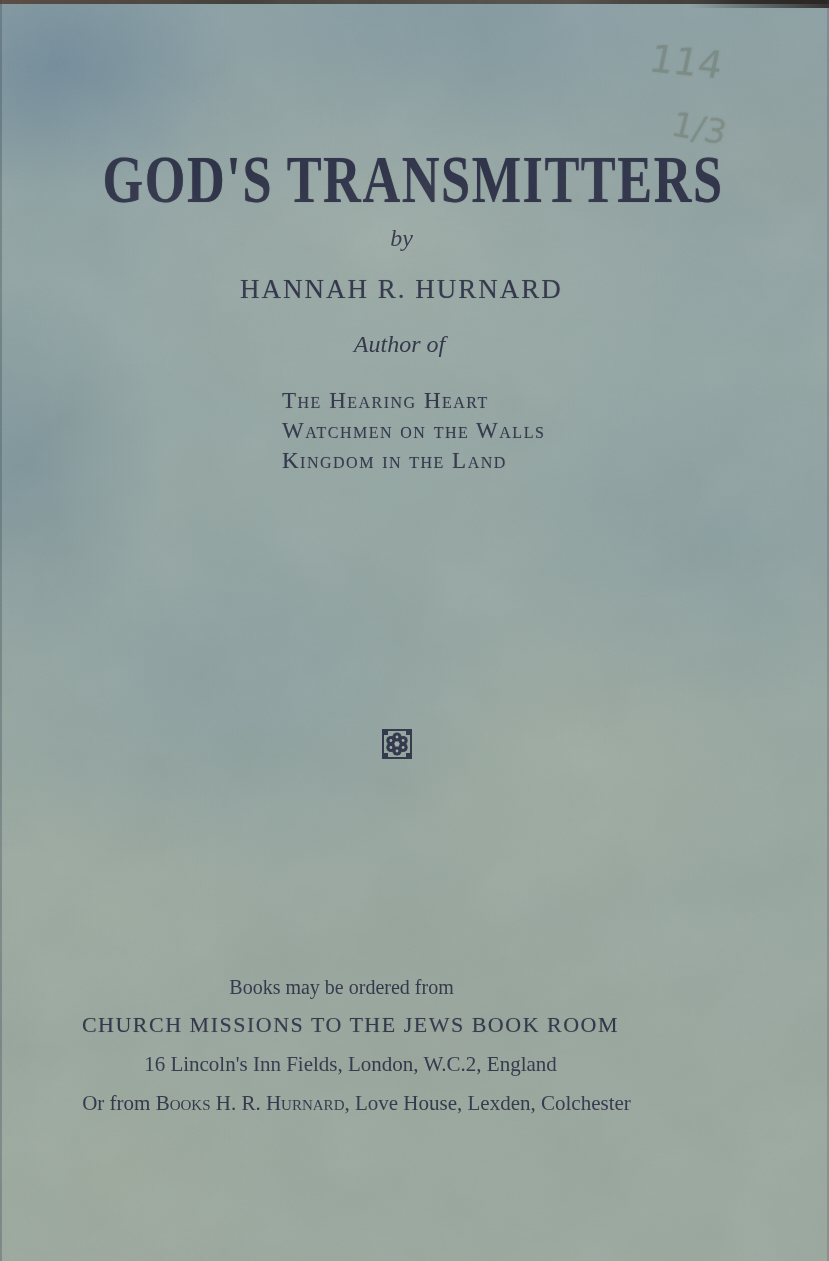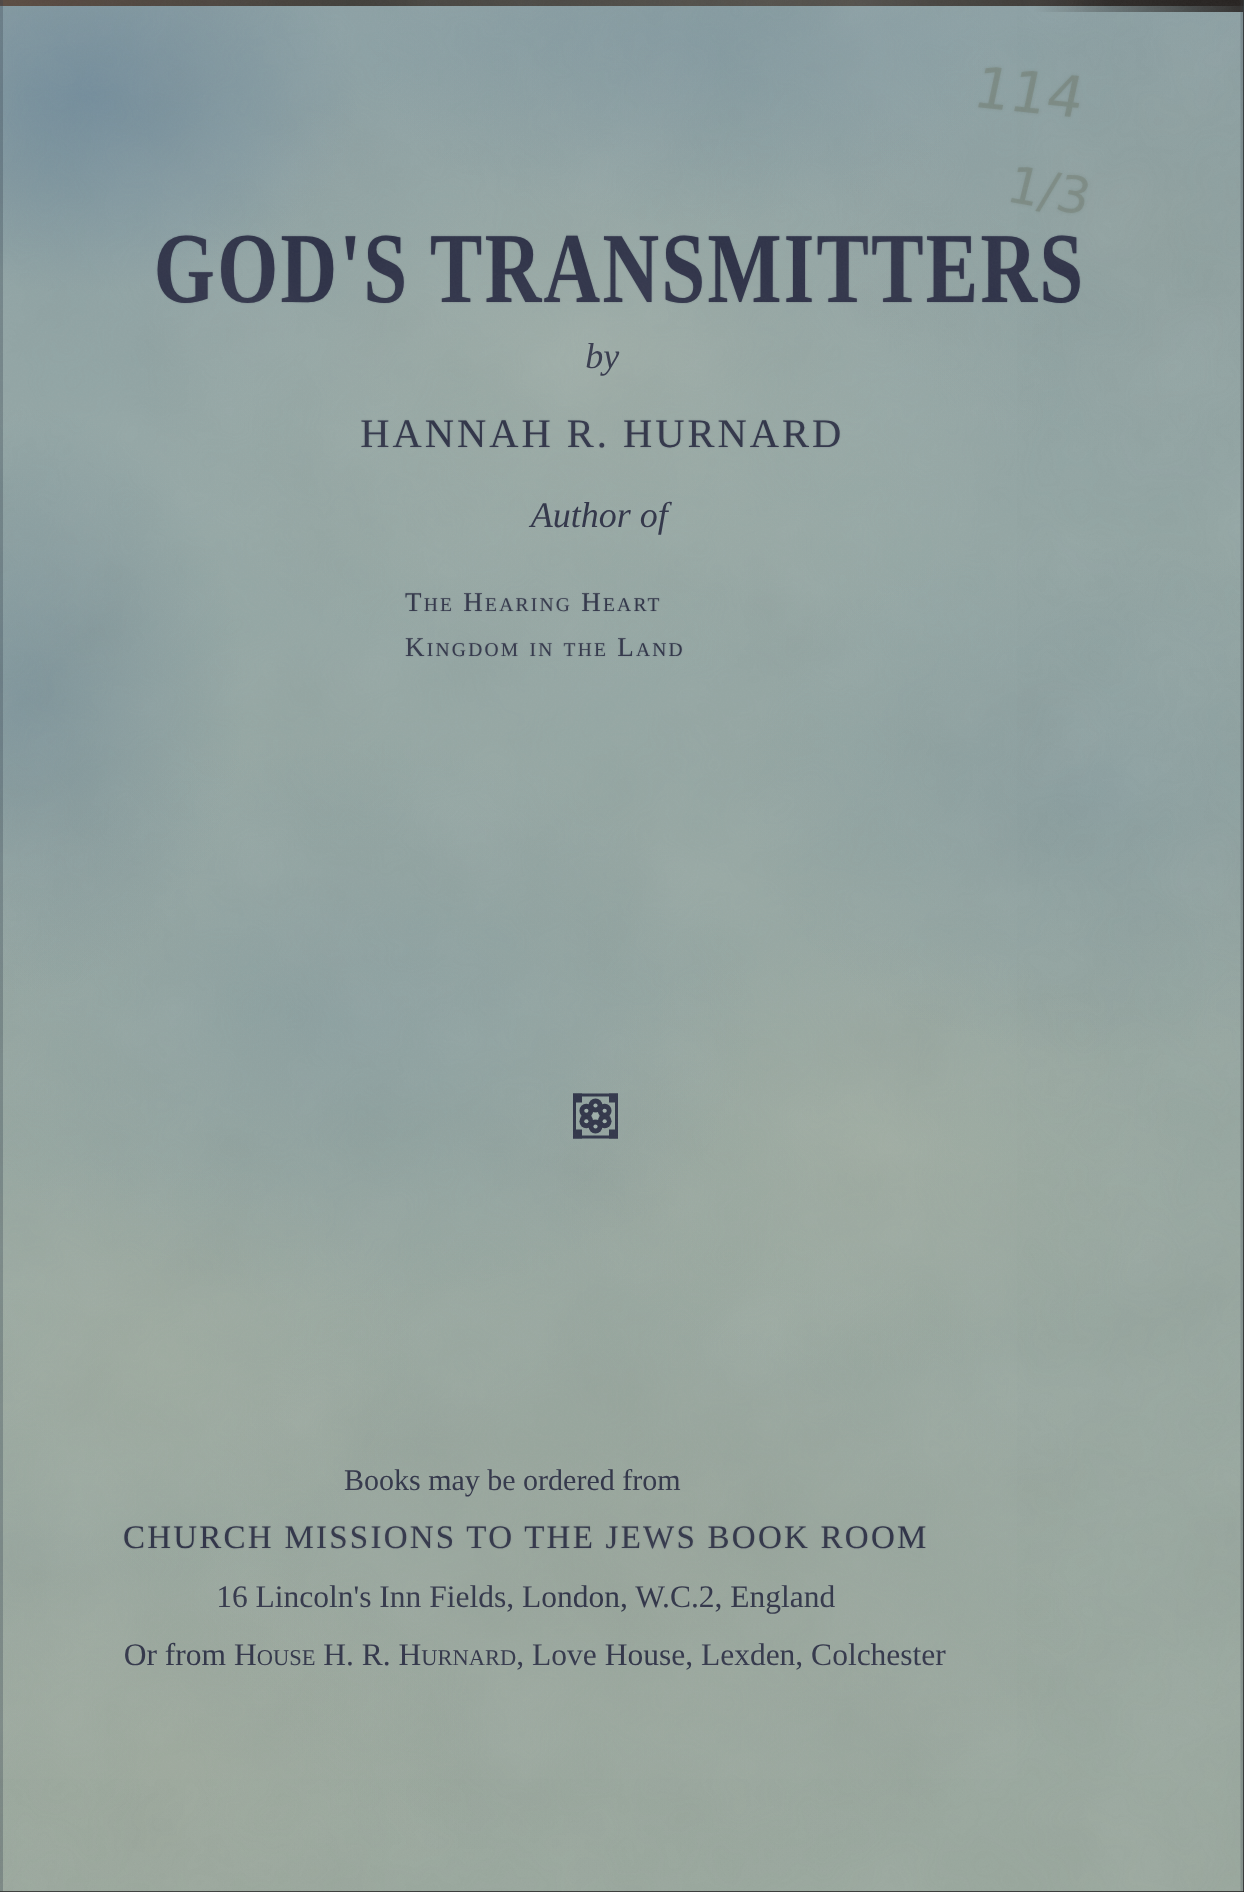--- a/index.html
+++ b/index.html
@@ -37,22 +37,22 @@
     letter-spacing:2px;white-space:nowrap;}
   .title .squeeze{display:inline-block;transform:translateX(-13px) scaleX(.78);
     transform-origin:center;color:#2b2f45;text-shadow:0 0 1px rgba(38,42,66,.55);}
 
   .byline{top:225px;font-size:24px;font-style:italic;transform:translateX(-13px);}
   .author-name{top:274px;font-size:27px;letter-spacing:2px;transform:translateX(-13px);
     text-shadow:0 0 1px rgba(38,42,66,.35);}
   .author-of{top:331px;font-size:24px;font-style:italic;transform:translateX(-15px);}
 
   .book-list{position:absolute;left:270px;top:386px;text-align:left;color:#2e3246;}
-  .book-list .item{font-size:18px;line-height:30px;font-variant:small-caps;
-    letter-spacing:1.5px;text-shadow:0 0 1px rgba(38,42,66,.30);}
+  .book-list .item{font-size:23px;line-height:30px;font-variant:small-caps;
+    letter-spacing:1.5px;text-shadow:0 0 1px rgba(38,42,66,.30);margin-left:12px;}
 
   .ornament{position:absolute;left:381px;top:728px;width:32px;height:32px;}
 
   .ordering-note{top:976px;font-size:20px;transform:translateX(-73px);}
   .publisher-name{top:1012px;font-size:22px;letter-spacing:1.5px;transform:translateX(-64px);
     text-shadow:0 0 1px rgba(38,42,66,.30);}
   .publisher-address{top:1052px;font-size:21px;transform:translateX(-64px);}
   .alternate-contact{top:1091px;font-size:21px;transform:translateX(-58px);}
   .sc{font-variant:small-caps;}
 
@@ -78,20 +78,21 @@
   <h1 class="abs title" style="margin:12px;"><span class="squeeze">GOD'S TRANSMITTERS</span></h1>
 
   <div class="abs byline">by</div>
 
   <div class="abs author-name">HANNAH R. HURNARD</div>
 
   <div class="abs author-of">Author of</div>
 
   <div class="book-list">
     <div class="item">The Hearing Heart</div>
+    <div class="item">Watchmen on the Walls</div>
     <div class="item">Kingdom in the Land</div>
   </div>
 
   <svg class="ornament" viewBox="0 0 32 32" xmlns="http://www.w3.org/2000/svg">
     <g fill="none" stroke="#2b3045" stroke-width="2">
       <rect x="2" y="2" width="28" height="28"></rect>
     </g>
     <g fill="#2b3045">
       <rect x="1" y="1" width="6" height="6"></rect>
       <rect x="25" y="1" width="6" height="6"></rect>
@@ -114,21 +115,21 @@
       <circle cx="16" cy="16" r="2.1"></circle>
     </g>
   </svg>
 
   <div class="abs ordering-note">Books may be ordered from</div>
 
   <div class="abs publisher-name">CHURCH MISSIONS TO THE JEWS BOOK ROOM</div>
 
   <div class="abs publisher-address">16 Lincoln's Inn Fields, London, W.C.2, England</div>
 
-  <div class="abs alternate-contact"><span>Or from </span><span class="sc">House</span><span> H. R. </span><span class="sc">Hurnard</span><span>, Love House, Lexden, Colchester</span></div>
+  <div class="abs alternate-contact"><span>Or from </span><span class="sc">Books</span><span> H. R. </span><span class="sc">Hurnard</span><span>, Love House, Lexden, Colchester</span></div>
 
   <svg class="grain" width="829" height="1261" xmlns="http://www.w3.org/2000/svg">
     <filter id="speck">
       <feTurbulence type="fractalNoise" baseFrequency="0.8" numOctaves="2" seed="7"></feTurbulence>
       <feColorMatrix type="saturate" values="0"></feColorMatrix>
       <feComponentTransfer>
           <feFuncA type="linear" slope="0.35" intercept="0"></feFuncA>
         </feComponentTransfer>
     </filter>
     <filter id="cloud">

